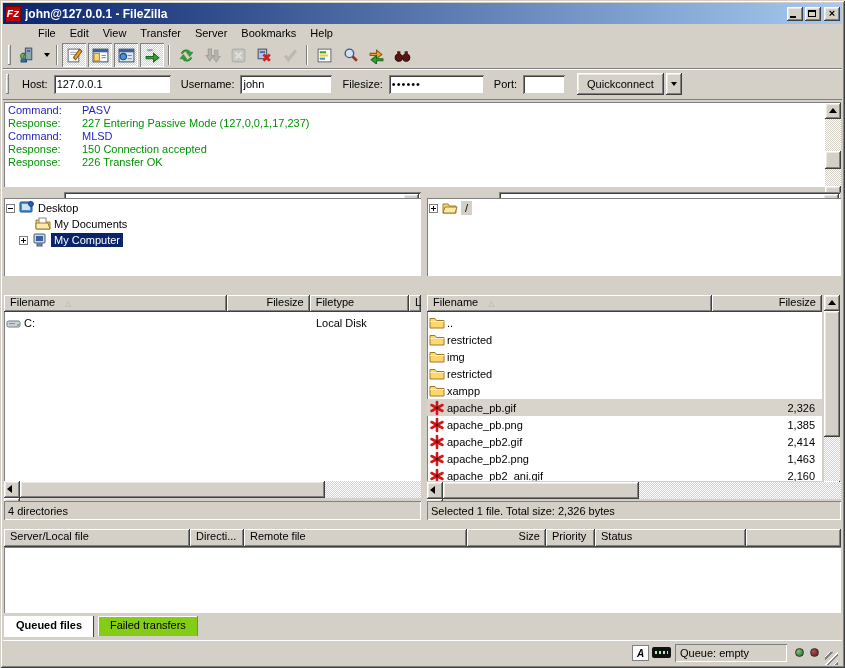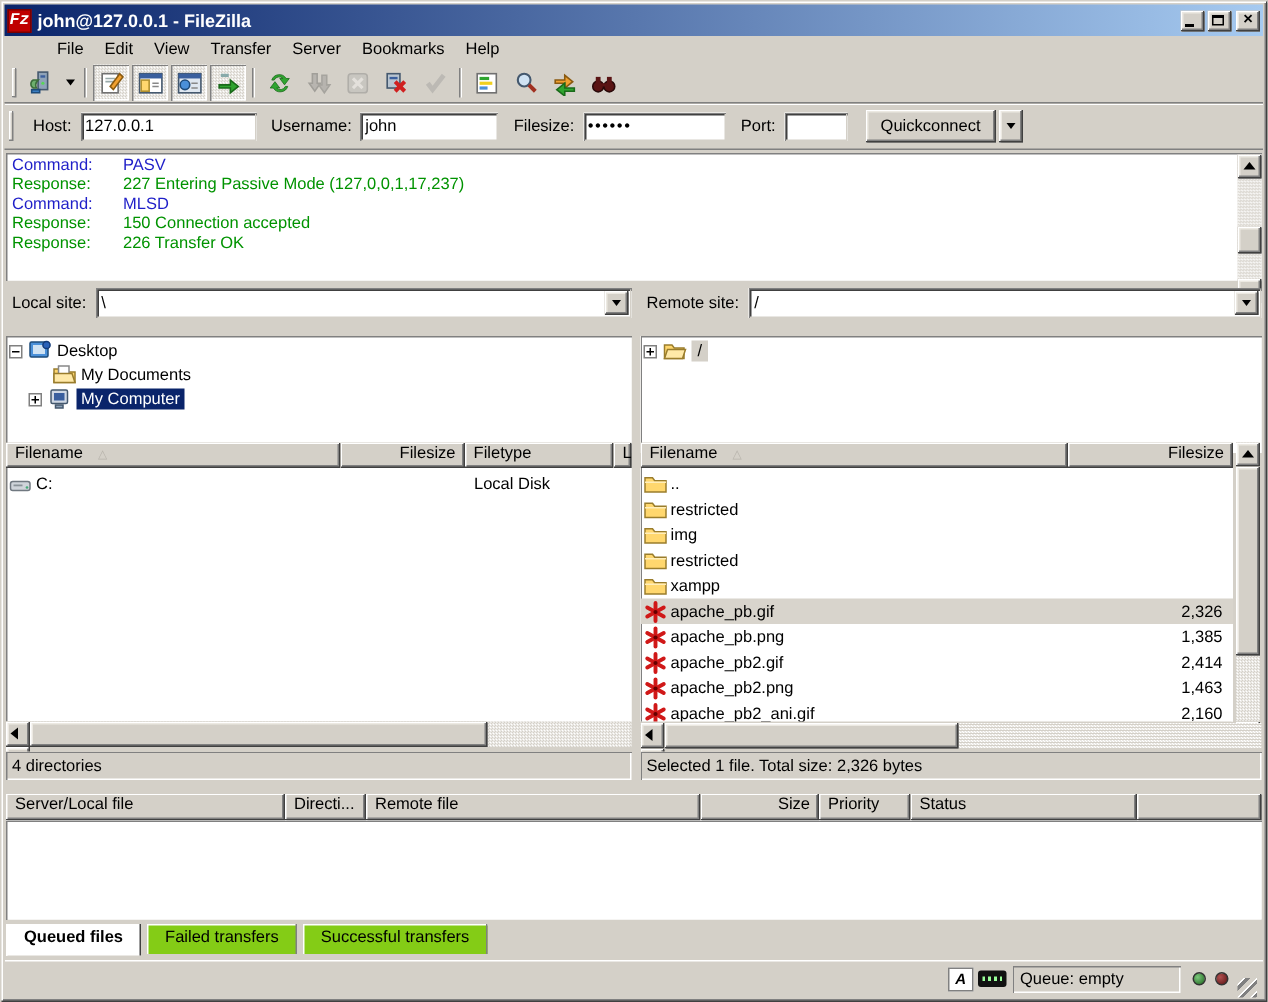--- a/index.html
+++ b/index.html
@@ -61,21 +61,21 @@
   .arr.left  { left:3px; top:4px;  border-right:5px solid #000; border-left:none; }
   .arr.right { left:6px; top:4px;  border-left:5px solid #000; border-right:none; }
 
   
   .sitebar { top:192px; height:20px; display:flex; align-items:center; }
   .sitebar .lbl { padding:0 6px 0 4px; }
   .combo { flex:1; height:20px; background:#fff; box-shadow: inset 1px 1px 0 #808080, inset -1px -1px 0 #d4d0c8, inset 2px 2px 0 #404040, inset -2px -2px 0 #fff; display:flex; align-items:center; padding-left:4px; position:relative; }
   .combo-dd { position:absolute; right:2px; top:2px; width:16px; height:16px; background:#d4d0c8; display:flex; justify-content:center; }
 
   
-  .tree { top:224px; height:78px; background:#fff; box-shadow: inset 1px 1px 0 #808080, inset -1px -1px 0 #fff; padding:2px 2px; overflow:hidden; }
+  .tree { top:198px; height:78px; background:#fff; box-shadow: inset 1px 1px 0 #808080, inset -1px -1px 0 #fff; padding:2px 2px; overflow:hidden; }
   .trow { height:16px; display:flex; align-items:center; white-space:nowrap; }
   .pmbox { width:9px; height:9px; background:#fff; border:1px solid #808080; position:relative; margin-right:4px; flex:none; }
   .pmbox::before, .pmbox.minus::before { content:""; position:absolute; left:1px; top:3px; width:5px; height:1px; background:#000; }
   .pmbox.plus::after { content:""; position:absolute; left:3px; top:1px; width:1px; height:5px; background:#000; }
   .pm-spacer { width:13px; flex:none; }
   .ticon { width:16px; height:16px; margin-right:3px; flex:none; }
   .tsel { background:#0a246a; color:#fff; padding:1px 3px; }
   .tsel-gray { background:#d4d0c8; padding:1px 4px; }
   .indent { width:16px; flex:none; }
 
@@ -512,31 +512,30 @@
 
 <div class="abs status-line" style="left:427px; top:501px; width:414px;">
   <span>Selected 1 file. Total size: 2,326 bytes</span>
 </div>
 
 <div class="abs lhdr" style="left:4px; top:529px; width:837px; height:18px;">
   <div class="hcell" style="width:186px; height:18px"><span>Server/Local file</span></div>
   <div class="hcell" style="width:54px; height:18px"><span>Directi...</span></div>
   <div class="hcell" style="width:223px; height:18px"><span>Remote file</span></div>
   <div class="hcell" style="width:79px; height:18px; text-align:right"><span>Size</span></div>
-  <div class="hcell" style="width:61px; height:18px"><span>Priority</span></div>
+  <div class="hcell" style="width:49px; height:18px"><span>Priority</span></div>
   <div class="hcell" style="width:151px; height:18px"><span>Status</span></div>
   <div class="hcell" style="flex:1; height:18px"></div>
 </div>
 
 <div class="abs qlist"></div>
 
 <div class="abs tabs">
   <div class="tab active">Queued files</div>
   <div class="tab">Failed transfers</div>
-  <div class="tab">Successful transfers</div>
 </div>
 
 <div class="abs statusbar">
   <div class="ascii-box">A</div>
   <div class="speed-badge"></div>
   <div class="queue-panel">
     <span>Queue: empty</span>
   </div>
   <div class="led green"></div>
   <div class="led red"></div>

